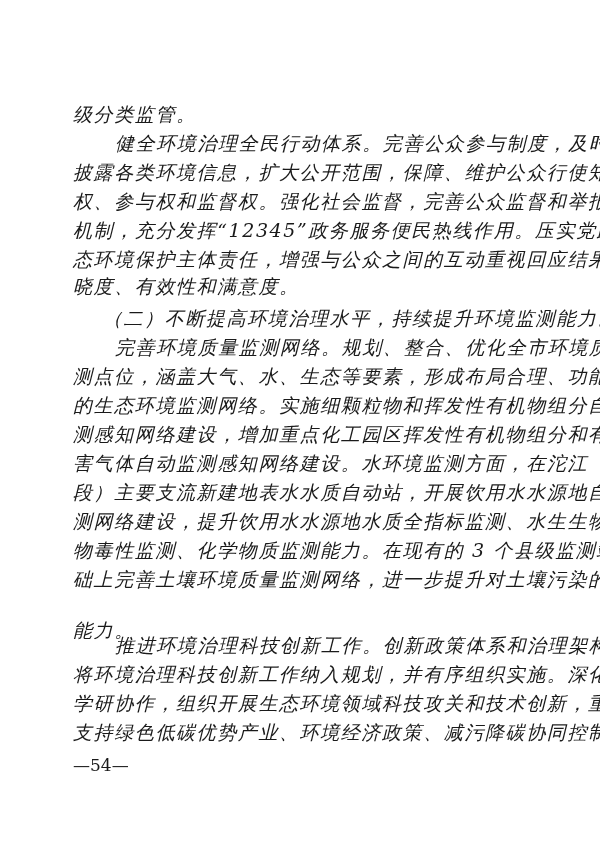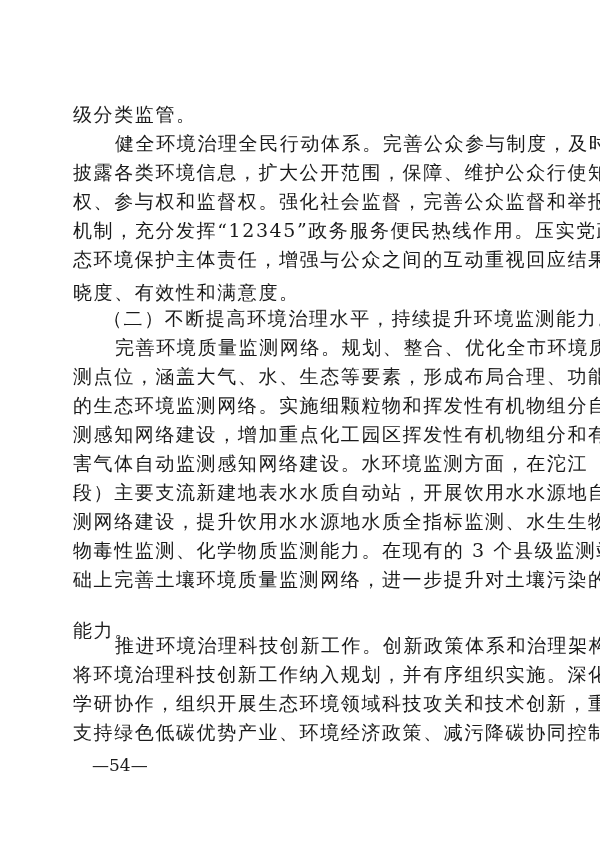--- a/index.html
+++ b/index.html
@@ -1,34 +1,34 @@
 <!DOCTYPE html>
 <html><head>
   <meta charset="utf-8">
   <style>
     html, body { margin: 0; padding: 0; background: #ffffff; }
     body { width: 600px; height: 848px; position: relative; overflow: hidden;
       font-family: "DejaVu Serif", "Liberation Serif", serif; color: #1a1a1a; }
     .page { position: absolute; left: 73px; top: 100px; width: 460px; }
     .line { position: absolute; left: 0; height: 28px; font-size: 19px; line-height: 28px;
-      white-space: nowrap; letter-spacing: 1.6px; }
+      white-space: nowrap; letter-spacing: 1.6px; font-style: italic; }
     .heading { font-family: "DejaVu Sans", "Liberation Sans", sans-serif; }
-    .pagenum { position: absolute; left: 73px; top: 755px; font-size: 17px; letter-spacing: 0; margin-left: 19px; }
+    .pagenum { position: absolute; left: 73px; top: 755px; font-size: 17px; letter-spacing: 0; }
   </style>
 </head>
 <body>
 
 <div class="page">
   <div class="line" style="top:0px">级分类监管。</div>
   <div class="line" style="top:29px;left:42px">健全环境治理全民行动体系。完善公众参与制度，及时准确</div>
   <div class="line" style="top:58px">披露各类环境信息，扩大公开范围，保障、维护公众行使知情</div>
   <div class="line" style="top:87px">权、参与权和监督权。强化社会监督，完善公众监督和举报反馈</div>
   <div class="line" style="top:116px">机制，充分发挥“12345”政务服务便民热线作用。压实党政生</div>
   <div class="line" style="top:145px">态环境保护主体责任，增强与公众之间的互动重视回应结果的知</div>
-  <div class="line" style="top:178px">晓度、有效性和满意度。</div>
+  <div class="line" style="top:172px">晓度、有效性和满意度。</div>
   <div class="line heading" style="top:204px;left:30px">（二）不断提高环境治理水平，持续提升环境监测能力。</div>
   <div class="line" style="top:233px;left:42px">完善环境质量监测网络。规划、整合、优化全市环境质量监</div>
   <div class="line" style="top:262px">测点位，涵盖大气、水、生态等要素，形成布局合理、功能完善</div>
   <div class="line" style="top:291px">的生态环境监测网络。实施细颗粒物和挥发性有机物组分自动监</div>
   <div class="line" style="top:320px">测感知网络建设，增加重点化工园区挥发性有机物组分和有毒有</div>
   <div class="line" style="top:349px">害气体自动监测感知网络建设。水环境监测方面，在沱江（内江</div>
   <div class="line" style="top:378px">段）主要支流新建地表水水质自动站，开展饮用水水源地自动监</div>
   <div class="line" style="top:407px">测网络建设，提升饮用水水源地水质全指标监测、水生生物和生</div>
   <div class="line" style="top:436px">物毒性监测、化学物质监测能力。在现有的 3 个县级监测站点基</div>
   <div class="line" style="top:465px">础上完善土壤环境质量监测网络，进一步提升对土壤污染的监控</div>

